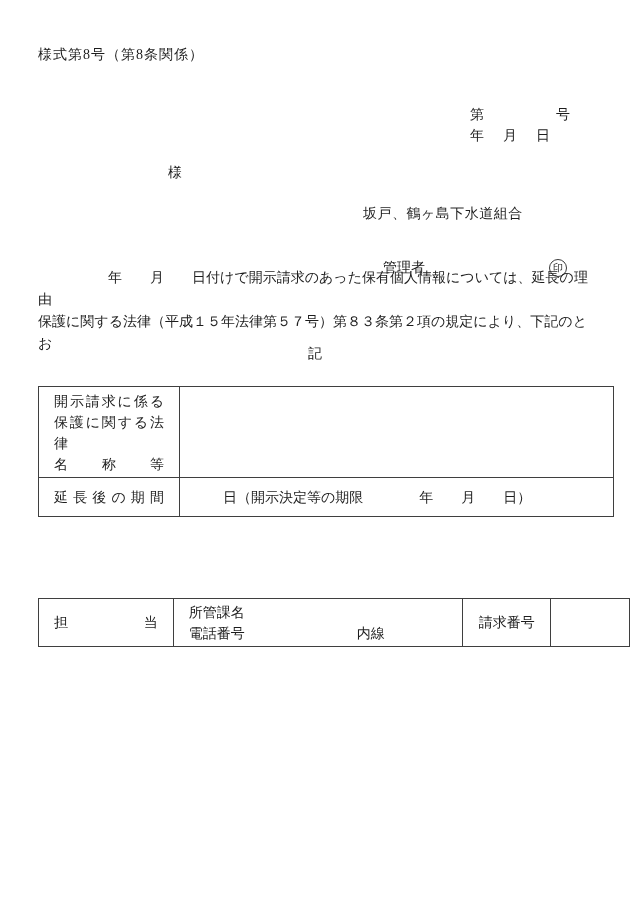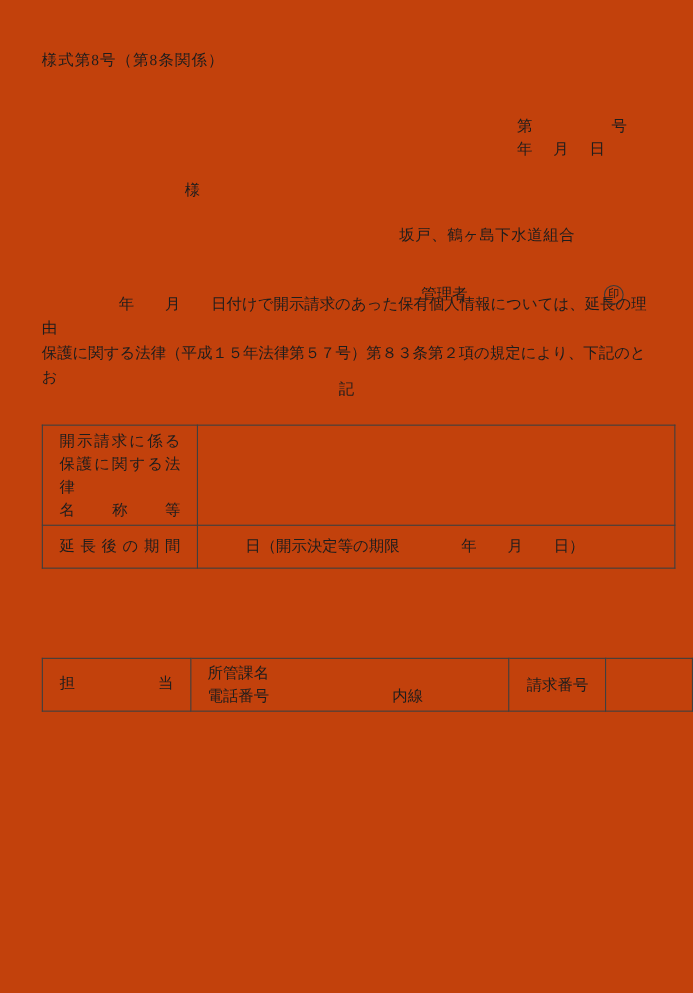--- a/index.html
+++ b/index.html
@@ -1,20 +1,20 @@
 <!DOCTYPE html>
 <html lang="ja"><head>
 <meta charset="utf-8">
 <style>
   html,body { margin:0; padding:0; background:#e8e8e8; }
   .page {
     position:relative;
     width:630px; height:903px;
     margin:0 auto;
-    background:#c2410c;
+    background:#ffffff;
     font-family:"Liberation Serif","DejaVu Serif",serif;
     font-size:14px;
     color:#1d1d1d;
     overflow:hidden;
   }
   .abs { position:absolute; }
 
   #form-number { left:38px; top:46px; letter-spacing:1px; }
   #title { left:0; right:0; top:68px; text-align:center; letter-spacing:0.5px; }
 
@@ -99,21 +99,21 @@
         <div class="jline">延長後の期間</div>
       </td>
       <td class="lh21">　　日（開示決定等の期限　　　　年　　月　　日）</td>
     </tr>
   </tbody>
     </table>
 
   <table class="abs doc-table" id="contact-table">
     <tbody>
         <tr>
-      <td style="width:110px; height:43px;font-family:Liberation Mono, monospace;">
+      <td style="width:110px; height:43px;">
         <div class="jline">担当</div>
       </td>
       <td style="width:267px;margin-left:23px;">
         <div class="lh21">所管課名</div>
         <div class="phone-row">
           <span>電話番号</span>
           <span class="ext">内線</span>
         </div>
       </td>
       <td class="center" style="width:60px;">請求番号</td>

